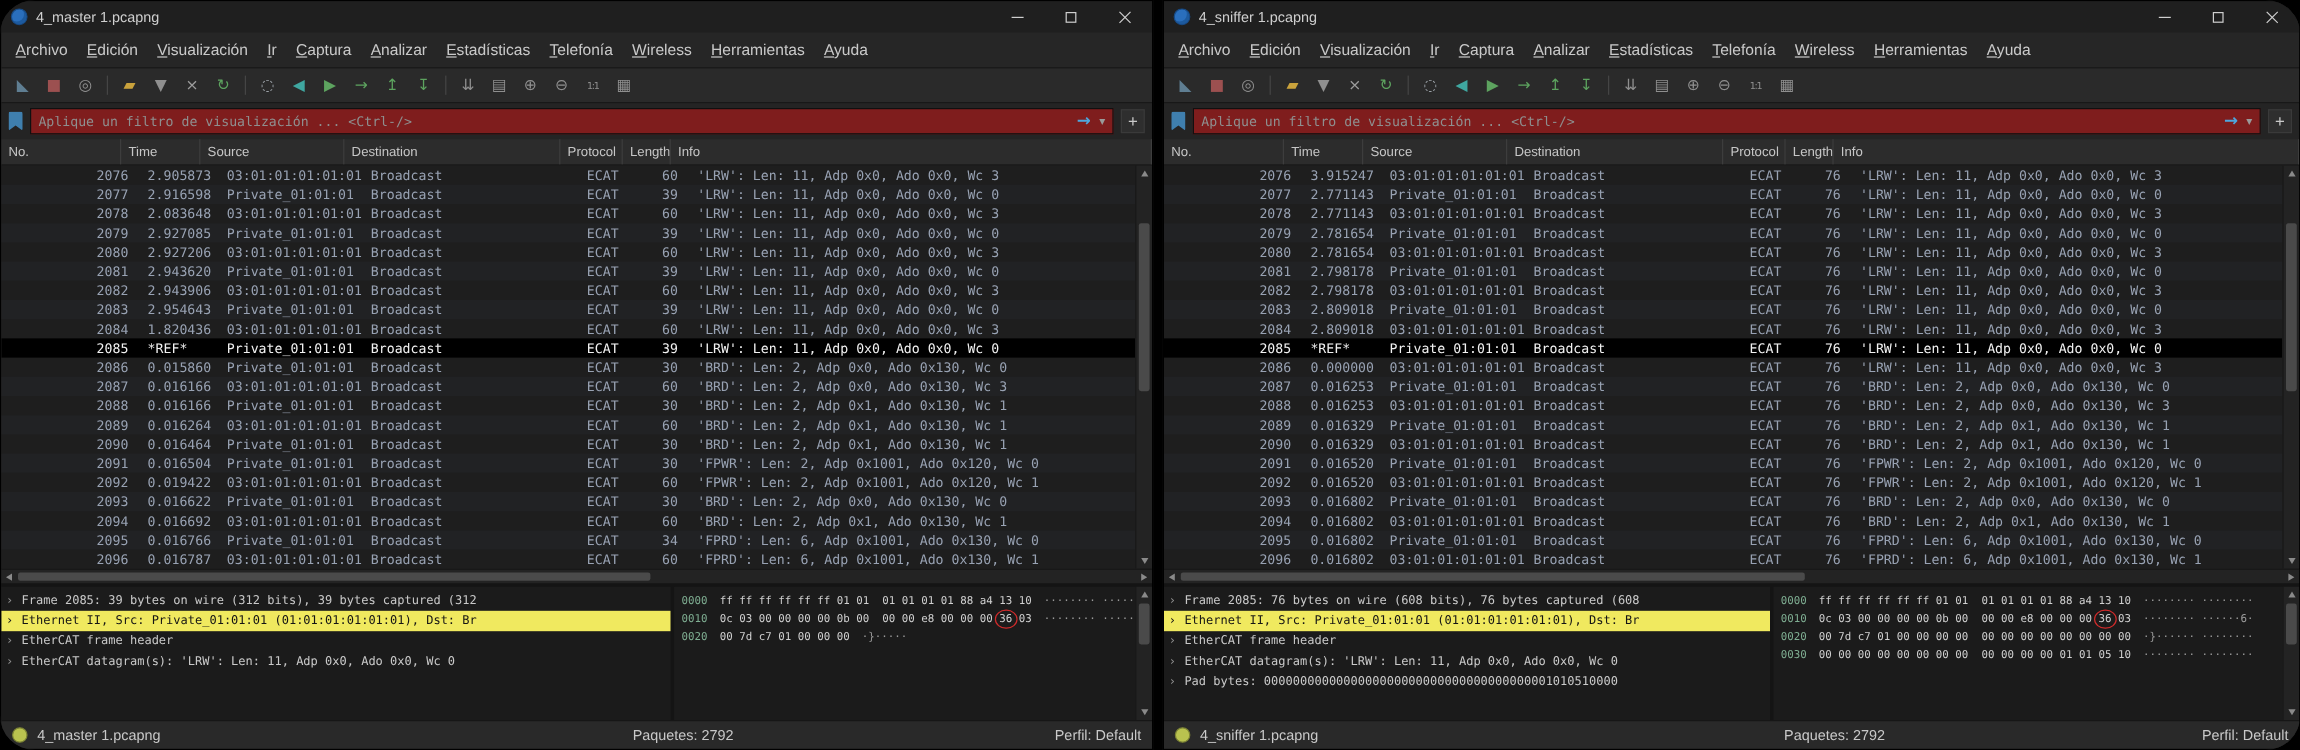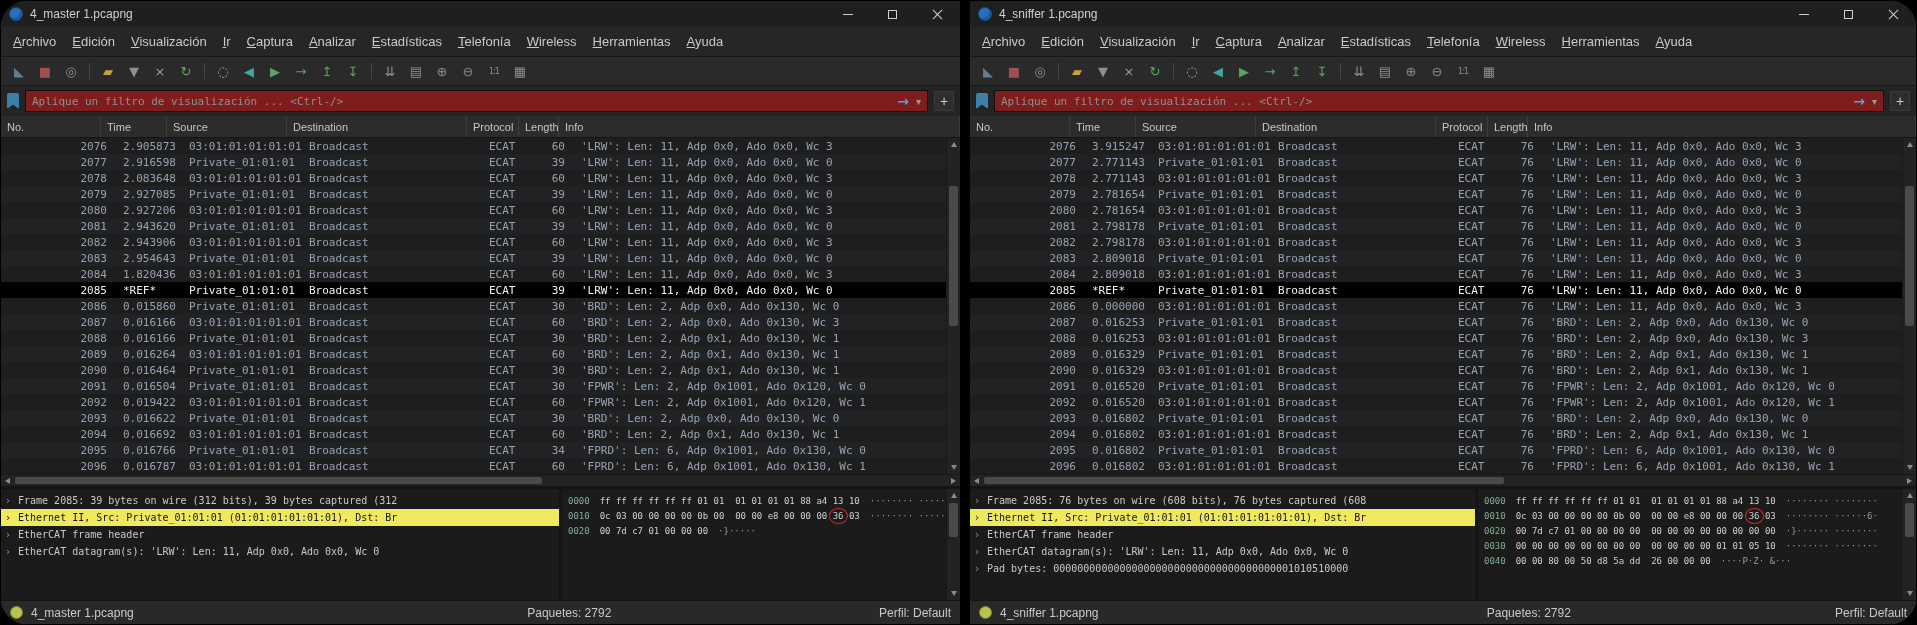--- a/index.html
+++ b/index.html
@@ -733,21 +733,20 @@
             <span class="dtext">Pad bytes: 0000000000000000000000000000000000000001010510000</span>
           </div>
         </div>
     <div class="vsplit"></div>
     <div class="hexpane">
           <div class="hexlines">
             <div class="hline"><span class="hoff">0000</span><span class="hbytes"><span>ff ff ff ff ff ff 01 01  01 01 01 01 88 a4 13 10</span></span><span class="hascii">········ ········</span></div>
             <div class="hline"><span class="hoff">0010</span><span class="hbytes"><span>0c 03 00 00 00 00 0b 00  00 00 e8 00 00 00 </span><span class="circled">36</span><span> 03</span></span><span class="hascii">········ ······6·</span></div>
             <div class="hline"><span class="hoff">0020</span><span class="hbytes"><span>00 7d c7 01 00 00 00 00  00 00 00 00 00 00 00 00</span></span><span class="hascii">·}······ ········</span></div>
             <div class="hline"><span class="hoff">0030</span><span class="hbytes"><span>00 00 00 00 00 00 00 00  00 00 00 00 01 01 05 10</span></span><span class="hascii">········ ········</span></div>
-            <div class="hline"><span class="hoff">0040</span><span class="hbytes"><span>00 00 80 00 50 d8 5a dd  26 00 00 00</span></span><span class="hascii">····P·Z· &amp;···</span></div>
           </div>
         </div>
     <div class="hexscroll">
       <i class="sarr up"></i>
       <span class="vthumb hexthumb"></span>
       <i class="sarr down"></i>
     </div>
   </div>
   <div class="statusbar">
     <span class="expert"></span>

